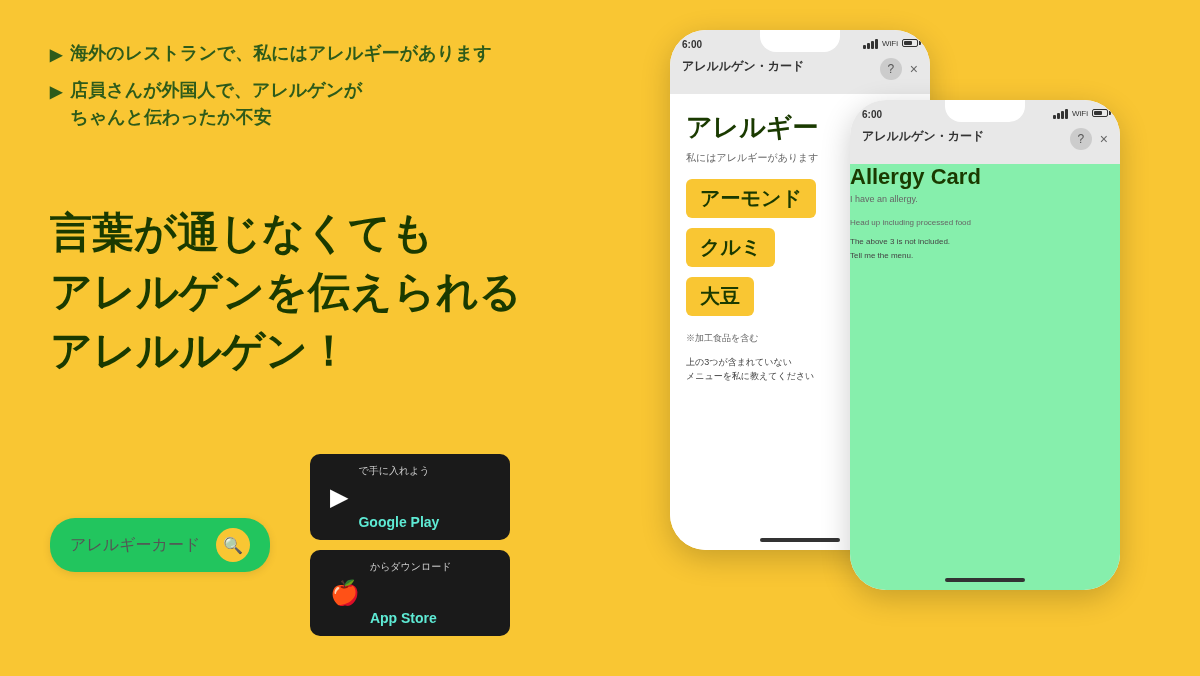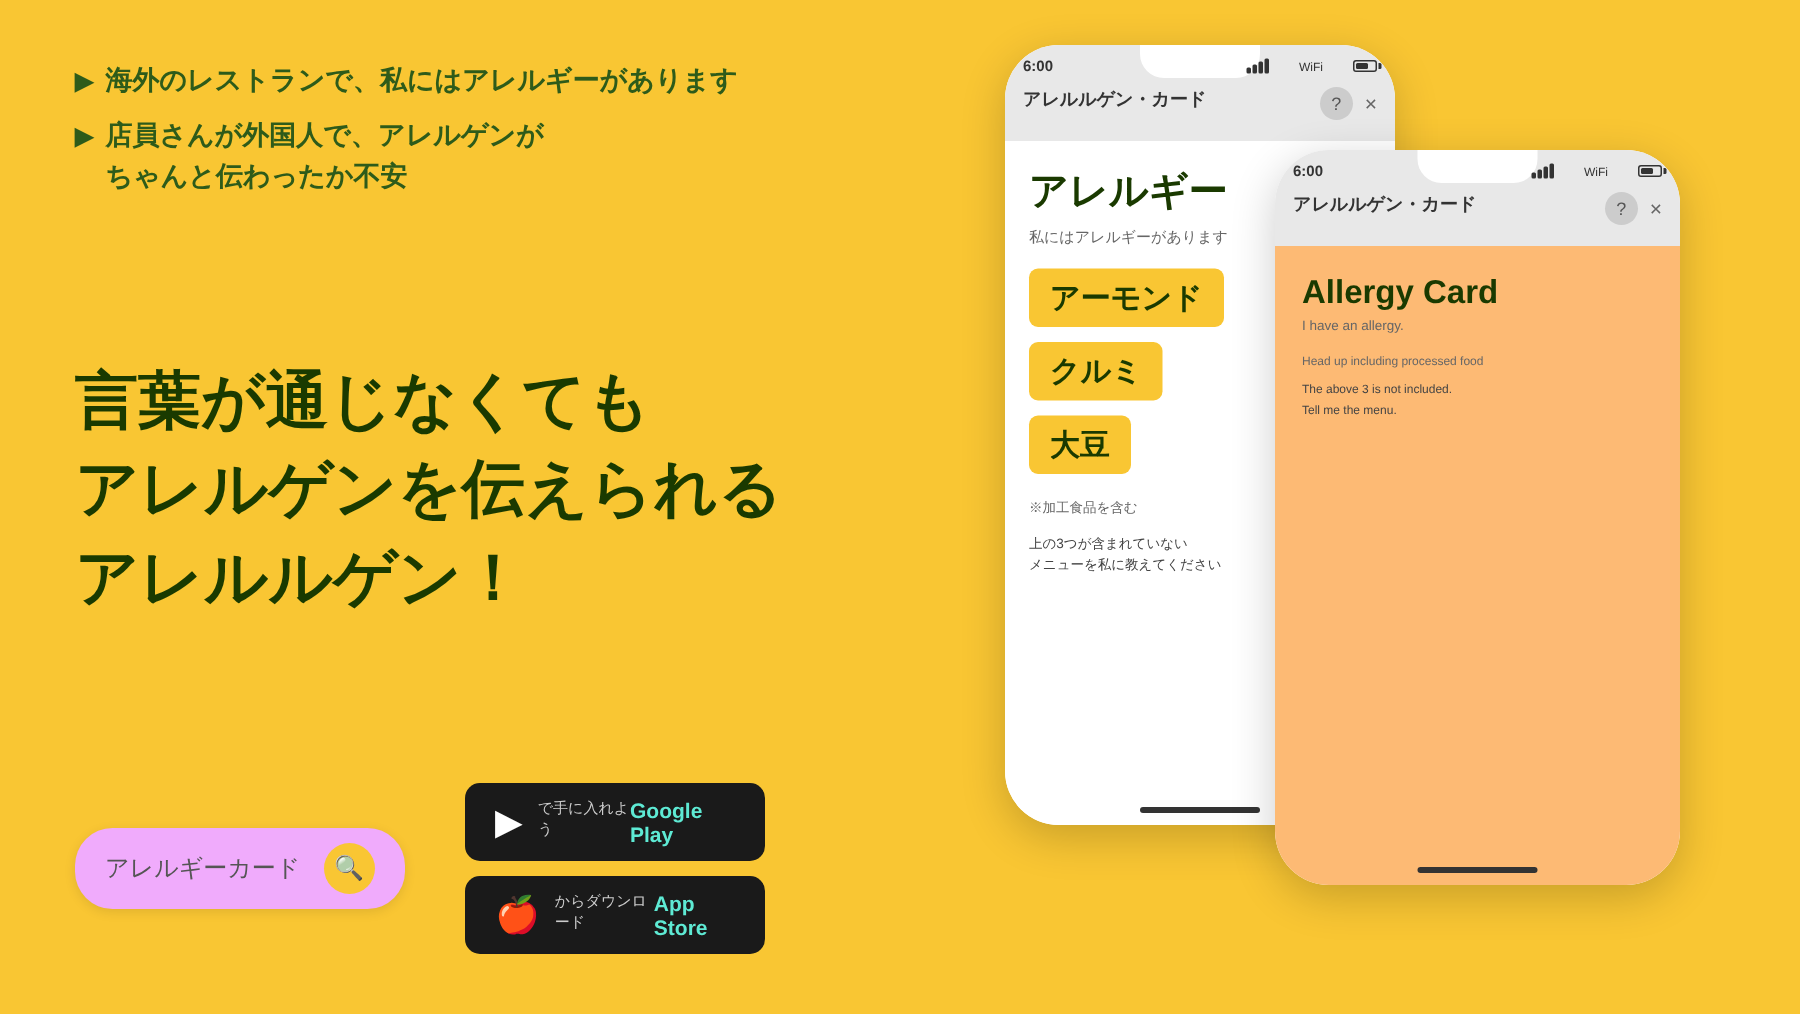--- a/index.html
+++ b/index.html
@@ -66,21 +66,21 @@
       line-height: 1.4;
     }
 
     .bottom-section {
       display: flex;
       align-items: center;
       gap: 40px;
     }
 
     .search-bar {
-      background: #f0abfc;
+      background: #22c55e;
       border-radius: 25px;
       padding: 10px 20px;
       display: flex;
       align-items: center;
       gap: 10px;
       width: 220px;
       box-shadow: 0 2px 8px rgba(0,0,0,0.1);
     }
 
     .search-text {
@@ -122,20 +122,22 @@
       width: 200px;
       cursor: pointer;
     }
 
     .store-btn-icon {
       font-size: 24px;
     }
 
     .store-btn-text {
       display: flex;
+      flex-direction: column;
+      gap: 36px;
     }
 
     .store-btn-sub {
       font-size: 10px;
       color: #ccc;
     }
 
     .store-btn-main {
       font-size: 14px;
       font-weight: bold;
@@ -197,22 +199,22 @@
 
     .phone-status-left {
       font-size: 10px;
       color: #333;
       font-weight: 600;
       z-index: 1;
     }
 
     .phone-status-right {
       display: flex;
-      gap: 20px;
-      align-items: center;
+      gap: 4px;
+      align-items: flex-start;
       z-index: 1;
     }
 
     .signal-bars {
       display: flex;
       gap: 1px;
       align-items: flex-end;
     }
 
     .signal-bar {
@@ -329,22 +331,21 @@
     }
 
     .allergy-request-jp {
       font-size: 9px;
       color: #444;
       line-height: 1.6;
     }
 
     
     .phone-content-en {
-      padding: 18px;
-      background: #fdba74;
+      background: #86efac;
       height: calc(100% - 64px);
     }
 
     .allergy-title-en {
       font-size: 22px;
       font-weight: 900;
       color: #1a3a00;
       margin-bottom: 4px;
     }
 

